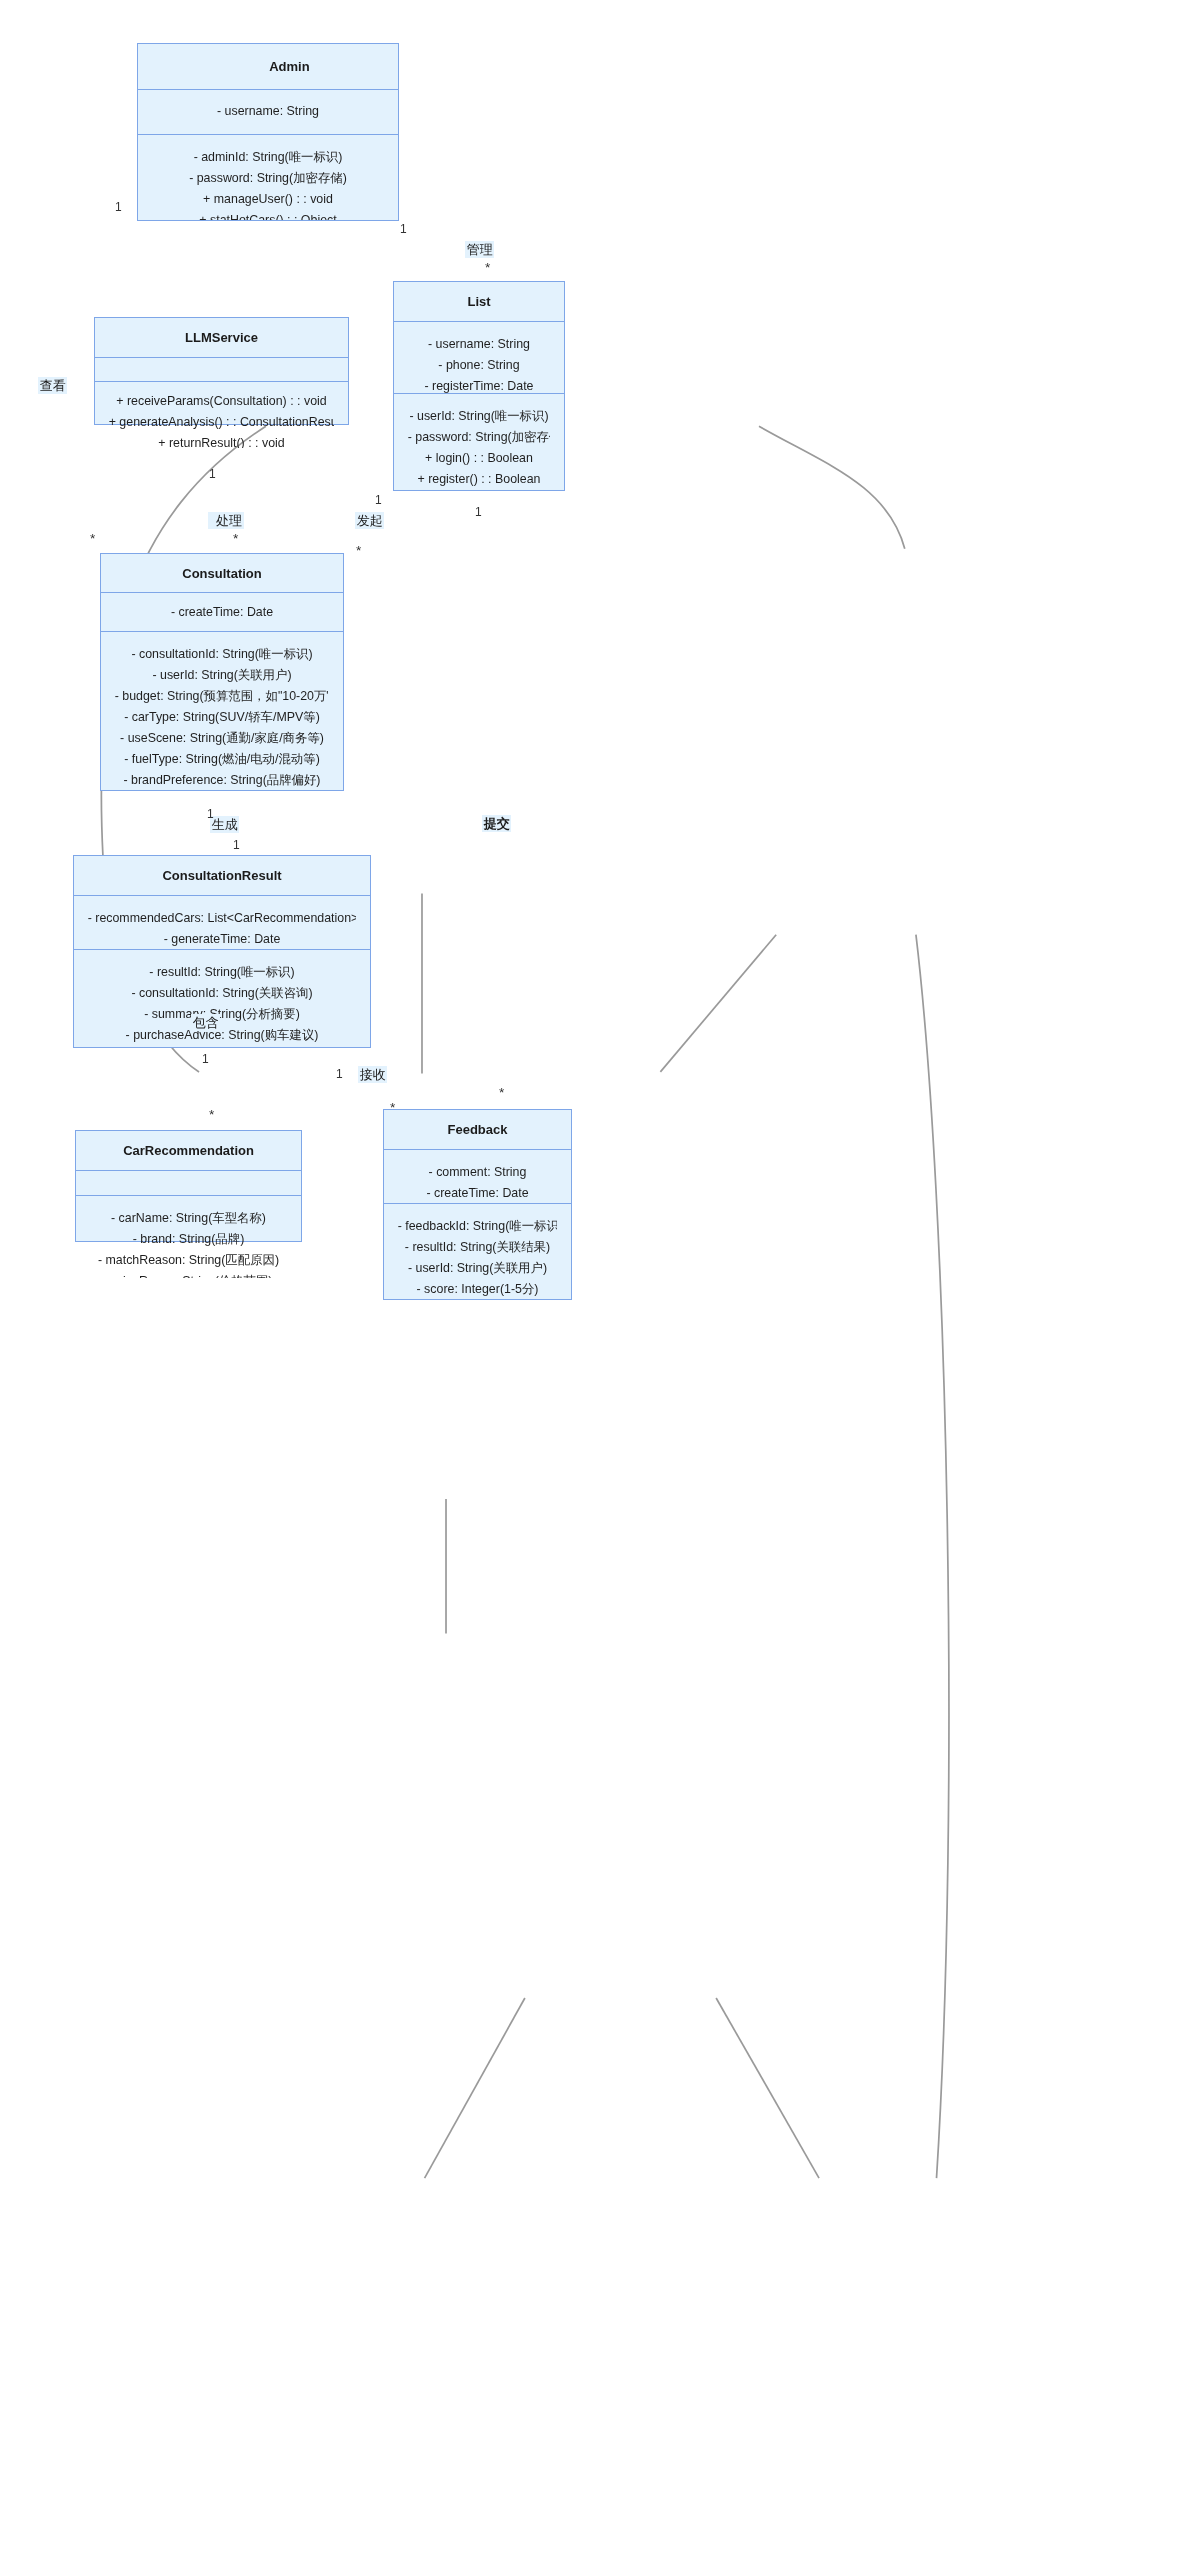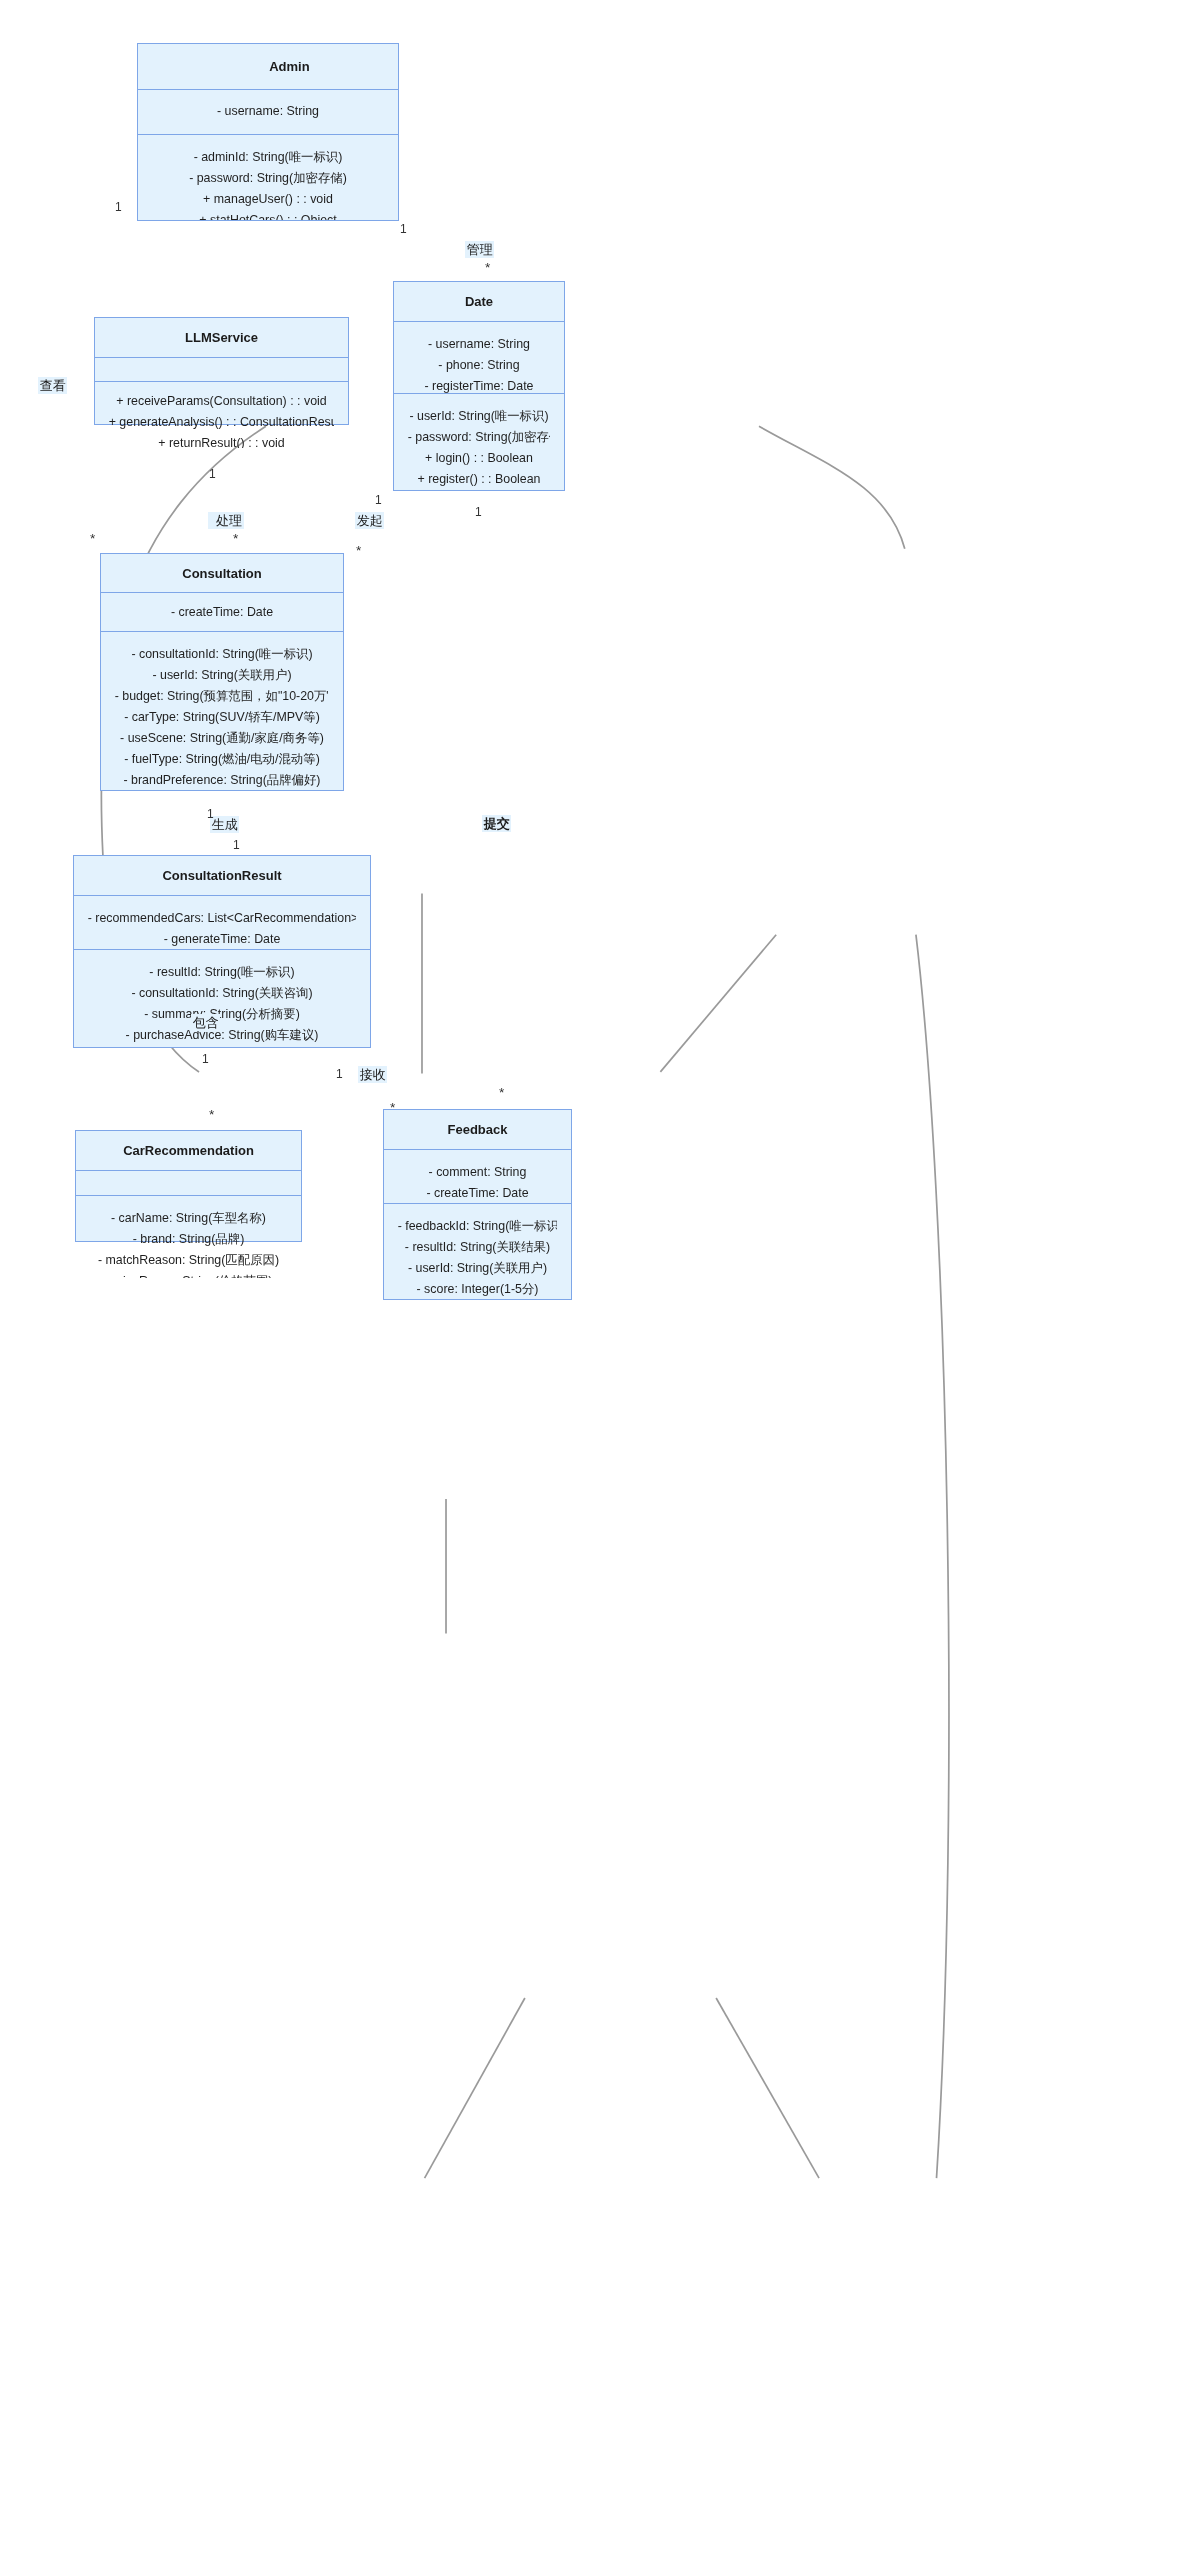--- a/index.html
+++ b/index.html
@@ -60,21 +60,21 @@
     <div class="sec members" style="height:86px;">
       <div>- adminId: String(唯一标识)</div>
       <div>- password: String(加密存储)</div>
       <div>+ manageUser() : : void</div>
       <div>+ statHotCars() : : Object</div>
 
     </div>
   </div>
 
   <div class="umlbox" style="left:393px;top:281px;width:172px;height:210px;">
-    <div class="sec title" style="height:39px;">Date</div>
+    <div class="sec title" style="height:39px;">List</div>
     <div class="sec members" style="height:72px;">
       <div>- username: String</div>
       <div>- phone: String</div>
       <div>- registerTime: Date</div>
     </div>
     <div class="sec members" style="height:96px;">
       <div>- userId: String(唯一标识)</div>
       <div>- password: String(加密存储)</div>
       <div>+ login() : : Boolean</div>
       <div>+ register() : : Boolean</div>

